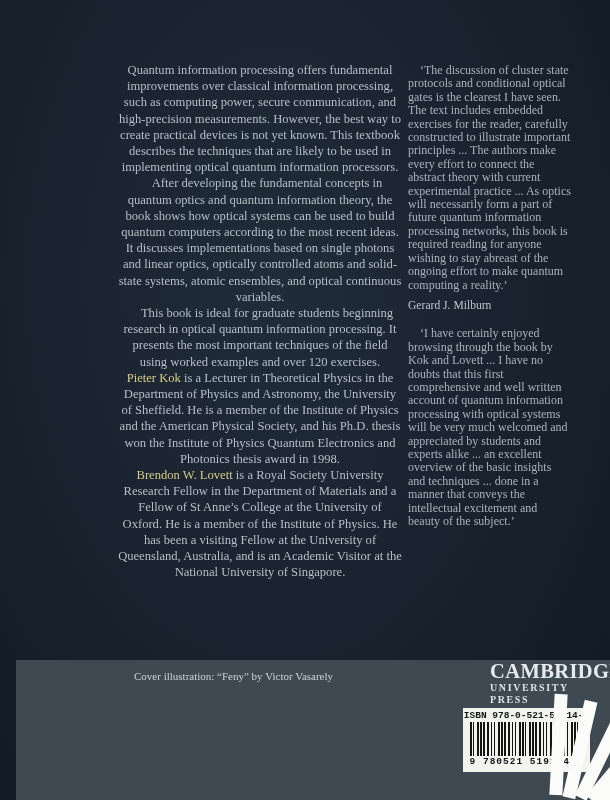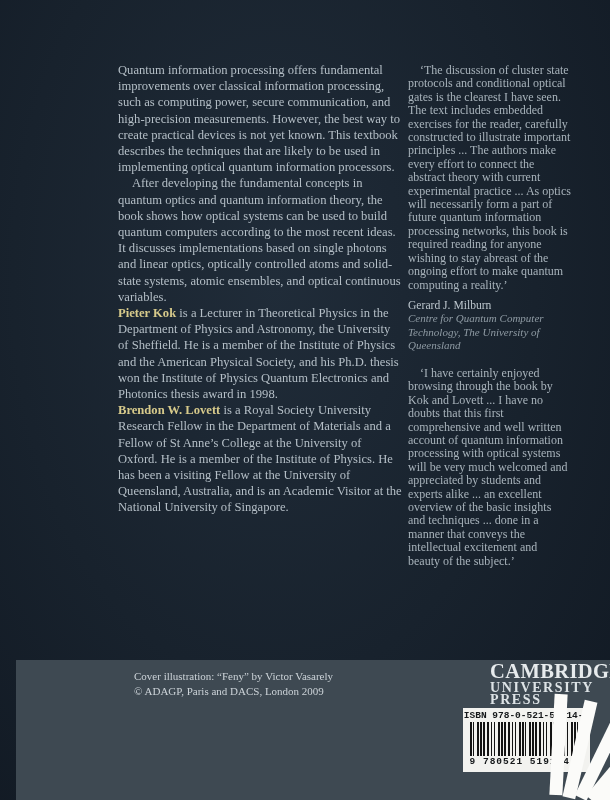--- a/index.html
+++ b/index.html
@@ -9,29 +9,29 @@
     overflow:hidden;
     background:radial-gradient(ellipse at 45% 35%, #202c39 0%, #18222d 55%, #111923 100%);
     font-family:"Liberation Serif", serif;
   }
   
   .left-col{position:absolute;left:118px;top:62px;width:284px;}
   .left-col p{
     margin:0;
     font-size:12.6px;line-height:16.2px;
     color:#b5bfc7;
-    text-align:left;
+    text-align:center;
   }
   .left-col p.indent{text-indent:14px;}
   .bio{
     margin-top:19px;
     font-size:12.6px;line-height:16.6px;
     color:#c6ba7e;
   }
-  .bio .bio-name{font-weight:bold;color:#d7ca8b;margin-top:36px;}
+  .bio .bio-name{font-weight:normal;color:#d7ca8b;margin-top:36px;}
   
   .right-col{position:absolute;left:408px;top:64px;width:163px;}
   .review-quote{
     margin:0;
     font-size:12px;line-height:13.4px;
     color:#a8b3bb;
     text-indent:12px;
   }
   .review-name{
     margin-top:7px;
@@ -53,21 +53,21 @@
     font-size:11px;line-height:15px;color:#ccd3d8;
   }
   .publisher{
     position:absolute;left:474px;top:0px;width:120px;
   }
   .pub-name{
     font-size:20.5px;line-height:22px;font-weight:bold;
     letter-spacing:0.4px;color:#e7ebed;
   }
   .pub-sub{
-    font-size:14px;line-height:12px;font-weight:bold;
+    font-size:10px;line-height:12px;font-weight:bold;
     letter-spacing:1.6px;color:#dde3e6;
   }
   .pub-url{
     margin-top:3px;
     font-family:"Liberation Sans", sans-serif;
     font-size:10.5px;line-height:12px;font-weight:bold;color:#dfe4e7;
   }
   
   .barcode-box{
     position:absolute;left:463px;top:708px;width:127px;height:64px;
@@ -104,41 +104,40 @@
   .d5{left:599px;top:731px;width:13px;height:75px;transform:rotate(54deg);}
 </style>
 </head>
 <body>
 
 <div class="cover">
 
   <div class="left-col">
     <p>Quantum information processing offers fundamental improvements over classical information processing, such as computing power, secure communication, and high-precision measurements. However, the best way to create practical devices is not yet known. This textbook describes the techniques that are likely to be used in implementing optical quantum information processors.</p>
     <p class="indent">After developing the fundamental concepts in quantum optics and quantum information theory, the book shows how optical systems can be used to build quantum computers according to the most recent ideas. It discusses implementations based on single photons and linear optics, optically controlled atoms and solid-state systems, atomic ensembles, and optical continuous variables.</p>
+    <p class="indent">This book is ideal for graduate students beginning research in optical quantum information processing. It presents the most important techniques of the field using worked examples and over 120 exercises.</p>
 
     <p class="bio"><span class="bio-name">Pieter Kok</span><span> is a Lecturer in Theoretical Physics in the Department of Physics and Astronomy, the University of Sheffield. He is a member of the Institute of Physics and the American Physical Society, and his Ph.D. thesis won the Institute of Physics Quantum Electronics and Photonics thesis award in 1998.</span></p>
 
     <p class="bio"><span class="bio-name">Brendon W. Lovett</span><span> is a Royal Society University Research Fellow in the Department of Materials and a Fellow of St Anne’s College at the University of Oxford. He is a member of the Institute of Physics. He has been a visiting Fellow at the University of Queensland, Australia, and is an Academic Visitor at the National University of Singapore.</span></p>
   </div>
 
   <div class="right-col">
     <div class="review-block">
       <p class="review-quote">‘The discussion of cluster state protocols and conditional optical gates is the clearest I have seen. The text includes embedded exercises for the reader, carefully constructed to illustrate important principles ... The authors make every effort to connect the abstract theory with current experimental practice ... As optics will necessarily form a part of future quantum information processing networks, this book is required reading for anyone wishing to stay abreast of the ongoing effort to make quantum computing a reality.’</p>
       <div class="review-name">Gerard J.  Milburn</div>
-      <div class="review-affil">Centre for Quantum Computer Technology, The University of Queensland</div>
     </div>
     <div class="review-block">
       <p class="review-quote">‘I have certainly enjoyed browsing through the book by Kok and Lovett ... I have no doubts that this first comprehensive and well written account of quantum information processing with optical systems will be very much welcomed and appreciated by students and experts alike ... an excellent overview of the basic insights and techniques ... done in a manner that conveys the intellectual excitement and beauty of the subject.’</p>
     </div>
   </div>
 
   <div class="bottom-strip">
     <div class="credit">
       <div>Cover illustration: “Feny” by Victor Vasarely</div>
-      <div>© ADAGP, Paris and DACS, London 2009</div>
     </div>
     <div class="publisher">
       <div class="pub-name">CAMBRIDGE</div>
       <div class="pub-sub">UNIVERSITY PRESS</div>
       <div class="pub-url">www.cambridge.org</div>
     </div>
   </div>
 
   <div class="barcode-box">
     <div class="isbn-label">ISBN 978-0-521-51914-4</div>

